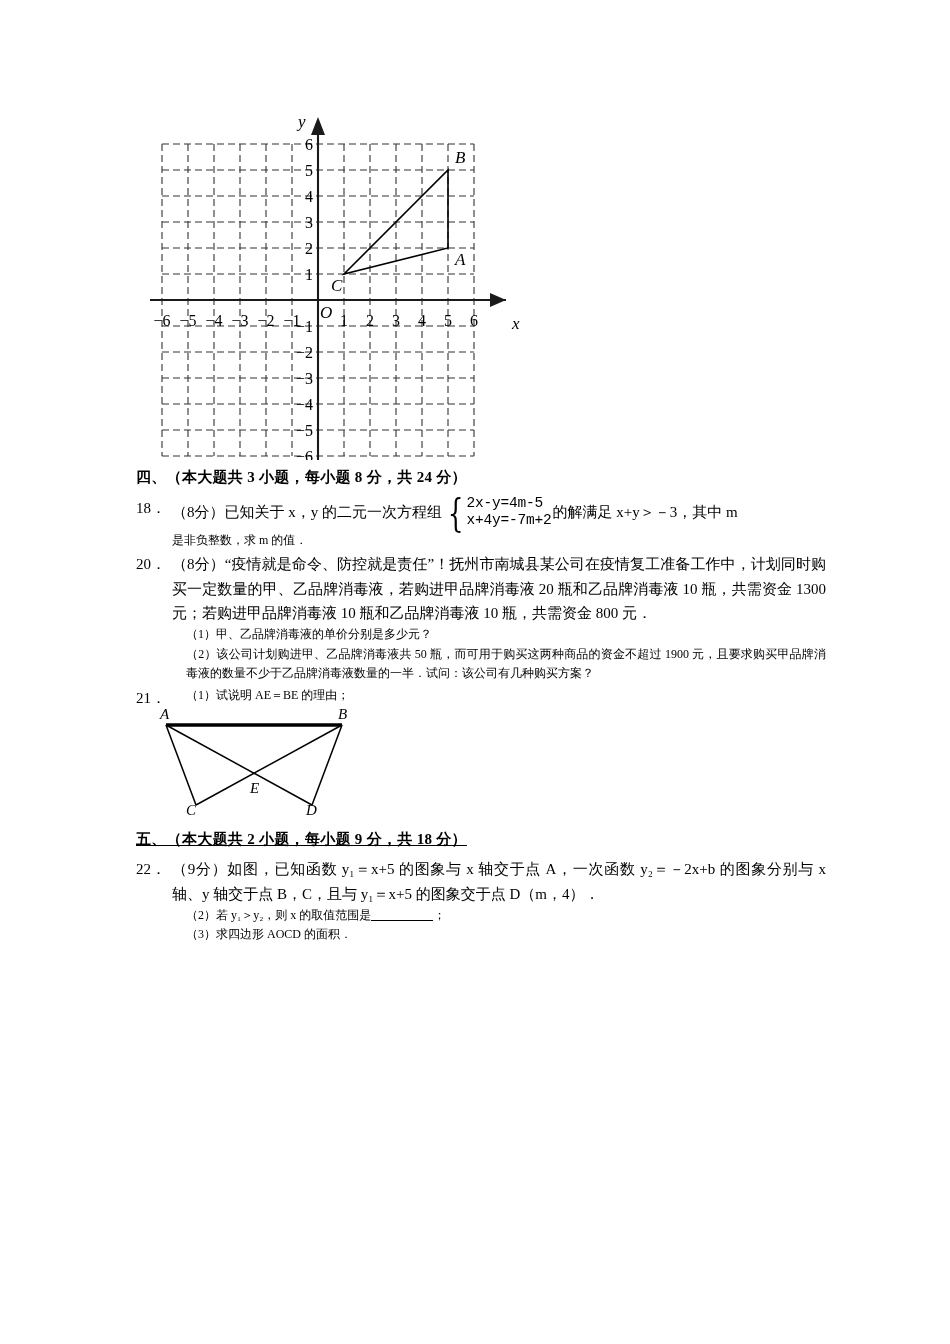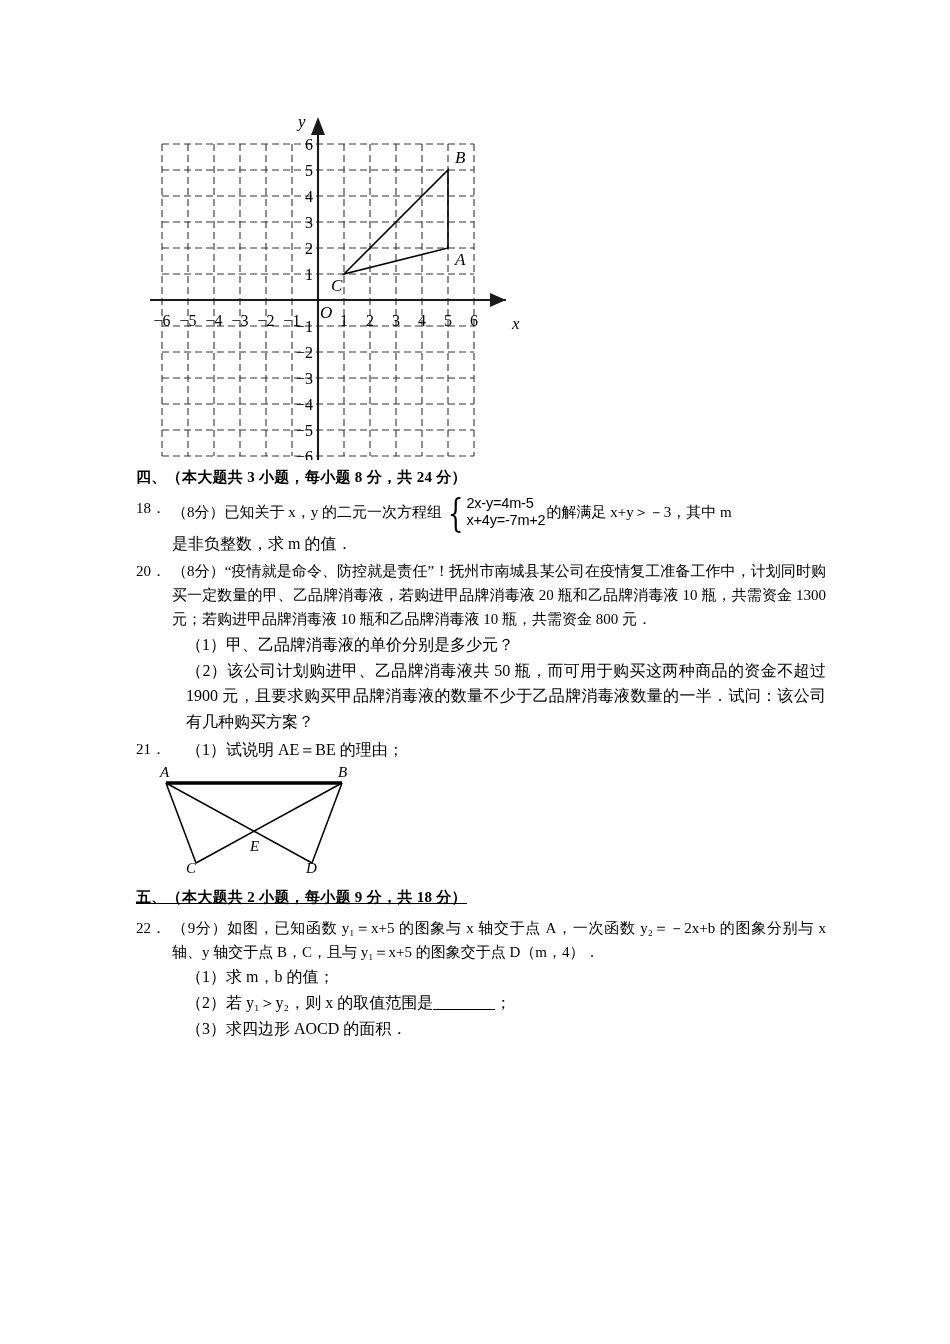--- a/index.html
+++ b/index.html
@@ -56,21 +56,21 @@
     left: 0;
     top: 0;
     width: 34px;
     text-align: left;
     font-size: 15px;
   }
   .q-text { display: block; }
   .sub-item {
     display: block;
     padding-left: 14px;
-    font-size: 16px;
+    font-size: 12px;
     line-height: 1.62;
   }
   .blank-line {
     display: inline-block;
     width: 62px;
     border-bottom: 1px solid #000;
     vertical-align: -2px;
   }
 
   
@@ -85,21 +85,21 @@
   .eqsys .brace {
     font-size: 40px;
     line-height: 0.78;
     font-family: "DejaVu Serif", serif;
     transform: scaleX(0.62);
     margin-right: -2px;
   }
   .eqsys .rows {
     display: inline-flex;
     flex-direction: column;
-    font-family: Liberation Sans, sans-serif;
+    font-family: Liberation Mono, monospace;
     font-size: 14.5px;
     line-height: 1.22;
     letter-spacing: -0.2px;
   }
 
   
   .figure-tri {
     position: relative;
     height: 108px;
     margin: 2px 0 4px 18px;
@@ -246,18 +246,17 @@
       <text x="152" y="108" class="fig-label" font-family="Liberation Serif, serif" font-style="italic" font-size="16">D</text>
       <text x="96" y="86" class="fig-label" font-family="Liberation Serif, serif" font-style="italic" font-size="16">E</text>
     </svg>
   </div>
 
   <div class="section-head second">五、（本大题共 2 小题，每小题 9 分，共 18 分）</div>
 
   <div class="q-block">
     <span class="q-num">22．</span>
     <span class="q-text">（9分）如图，已知函数 y₁＝x+5 的图象与 x 轴交于点 A，一次函数 y₂＝－2x+b 的图象分别与 x 轴、y 轴交于点 B，C，且与 y₁＝x+5 的图象交于点 D（m，4）．</span>
-    <span class="sub-item">（1）求 m，b 的值；</span>
     <span class="sub-item"><span>（2）若 y₁＞y₂，则 x 的取值范围是</span><span class="blank-line"></span><span>；</span></span>
     <span class="sub-item">（3）求四边形 AOCD 的面积．</span>
   </div>
 
 </div>
 
 </body></html>

